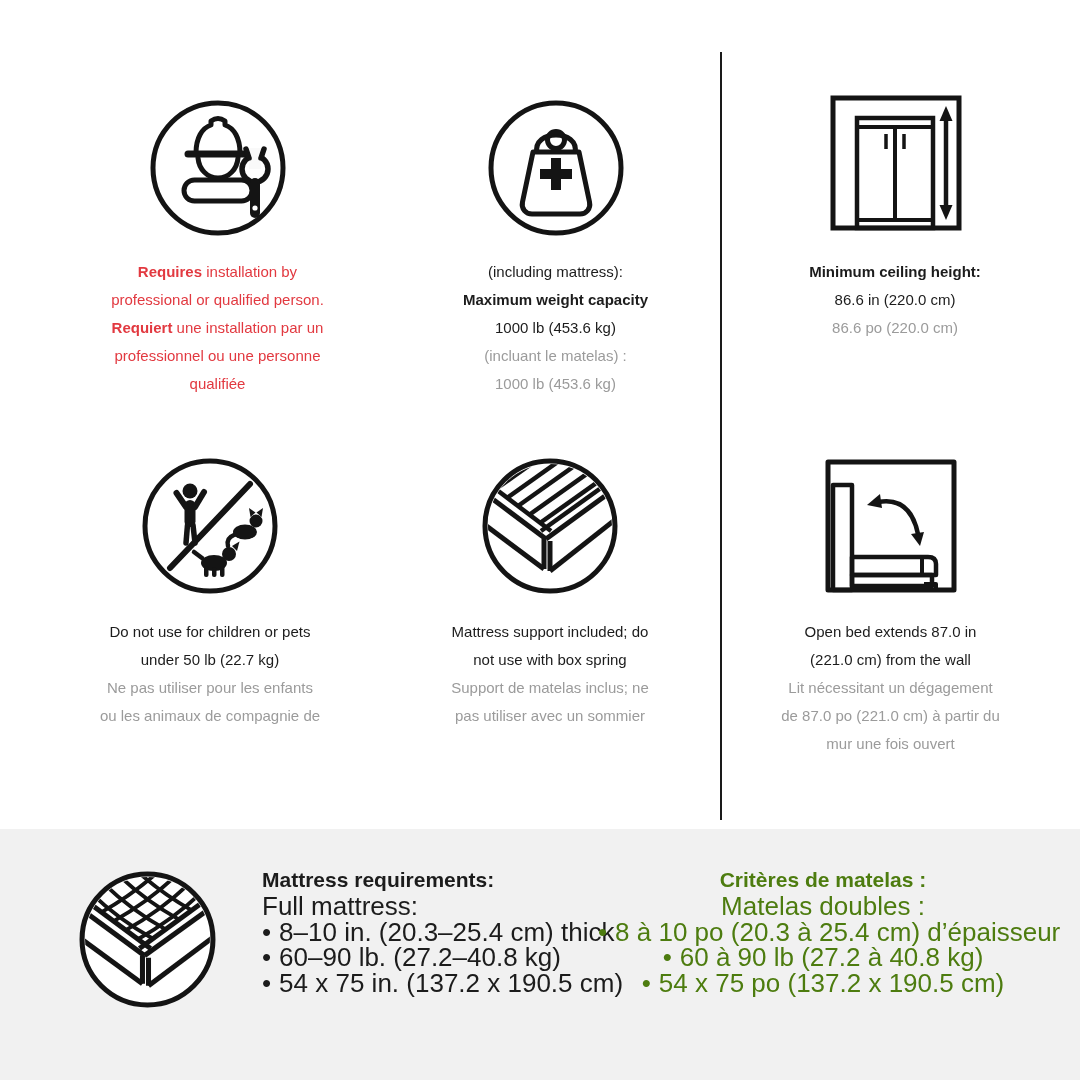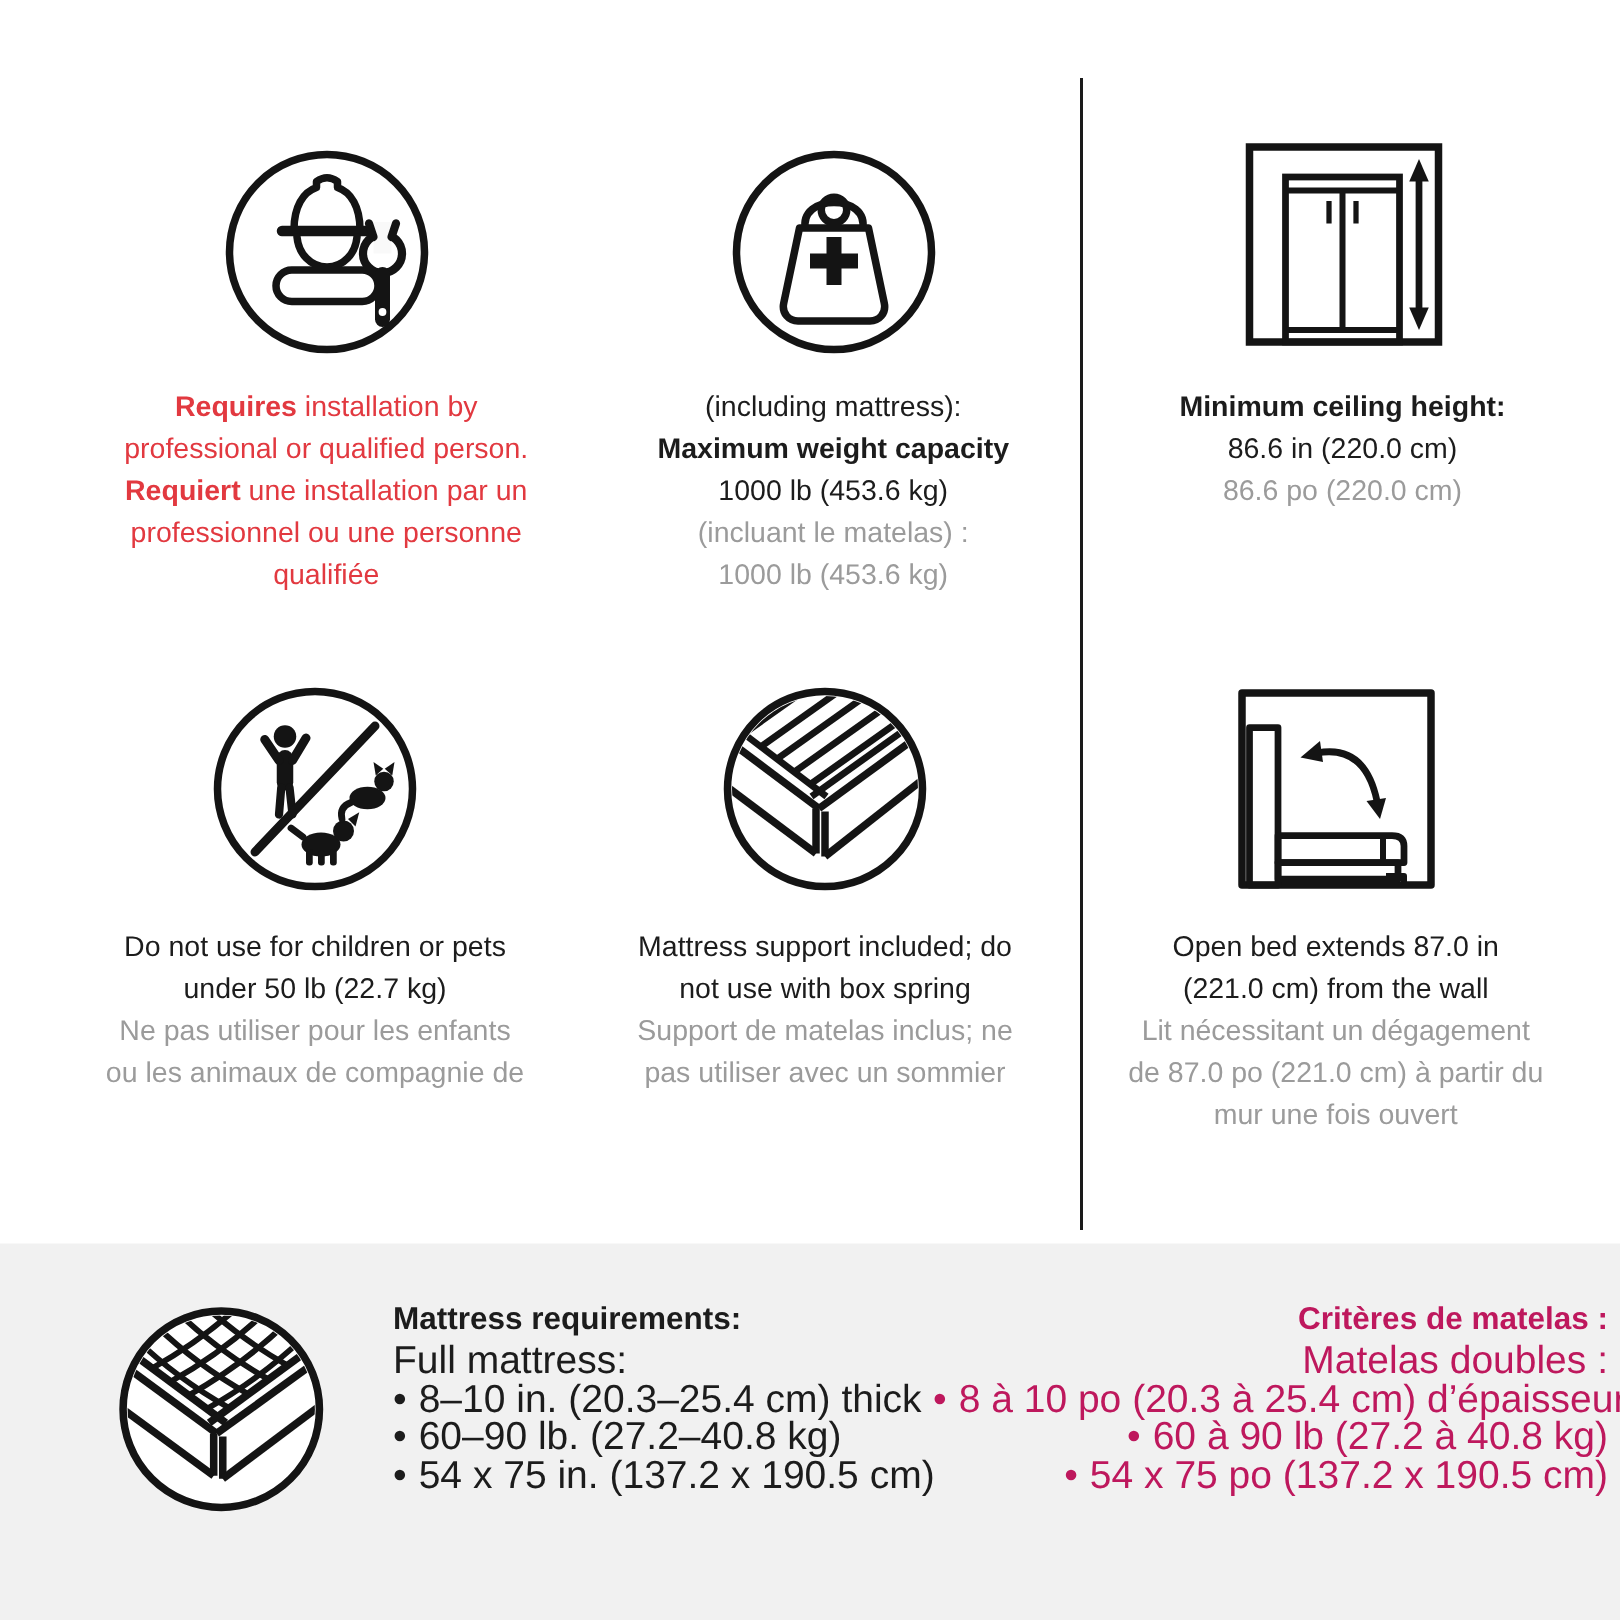--- a/index.html
+++ b/index.html
@@ -5,29 +5,29 @@
   html,body { margin:0; padding:0; }
   body {
     width:1080px; height:1080px; position:relative;
     background:#ffffff; overflow:hidden;
     font-family:"Liberation Sans", sans-serif;
     color:#1c1c1c;
   }
   .blk { position:absolute; text-align:center; }
   .iconwrap { height:140px; display:flex; justify-content:center; align-items:flex-start; }
   .mb20 { margin-bottom:20px; } .mb22 { margin-bottom:22px; } .mb25 { margin-bottom:25px; }
-  .line { font-size:19px; line-height:28px; white-space:nowrap; }
+  .line { font-size:15px; line-height:28px; white-space:nowrap; }
   .bold { font-weight:700; }
   .gray { color:#9b9b9b; }
   .red  { color:#e23940; }
   .divider { position:absolute; left:720px; top:52px; width:2px; height:768px; background:#1a1a1a; }
   .band { position:absolute; left:0; top:829px; width:1080px; height:251px; background:#f1f1f1; }
   .band-icon { position:absolute; left:76px; top:39px; }
   .col-en { position:absolute; left:262px; top:37px; width:350px; text-align:left; }
-  .col-fr { position:absolute; left:622px; top:37px; width:450px; text-align:right; color:#be185d; }
+  .col-fr { position:absolute; left:598px; top:37px; width:450px; text-align:center; color:#4d7c0f; }
   .bheader { font-size:21px; font-weight:700; line-height:28px; white-space:nowrap; }
   .bline { font-size:26px; line-height:25.5px; white-space:nowrap; }
   .bullet::before { content:"•"; margin-right:8px; }
   svg { display:block; }
 </style>
 </head>
 <body>
 
 <div class="divider"></div>
 

